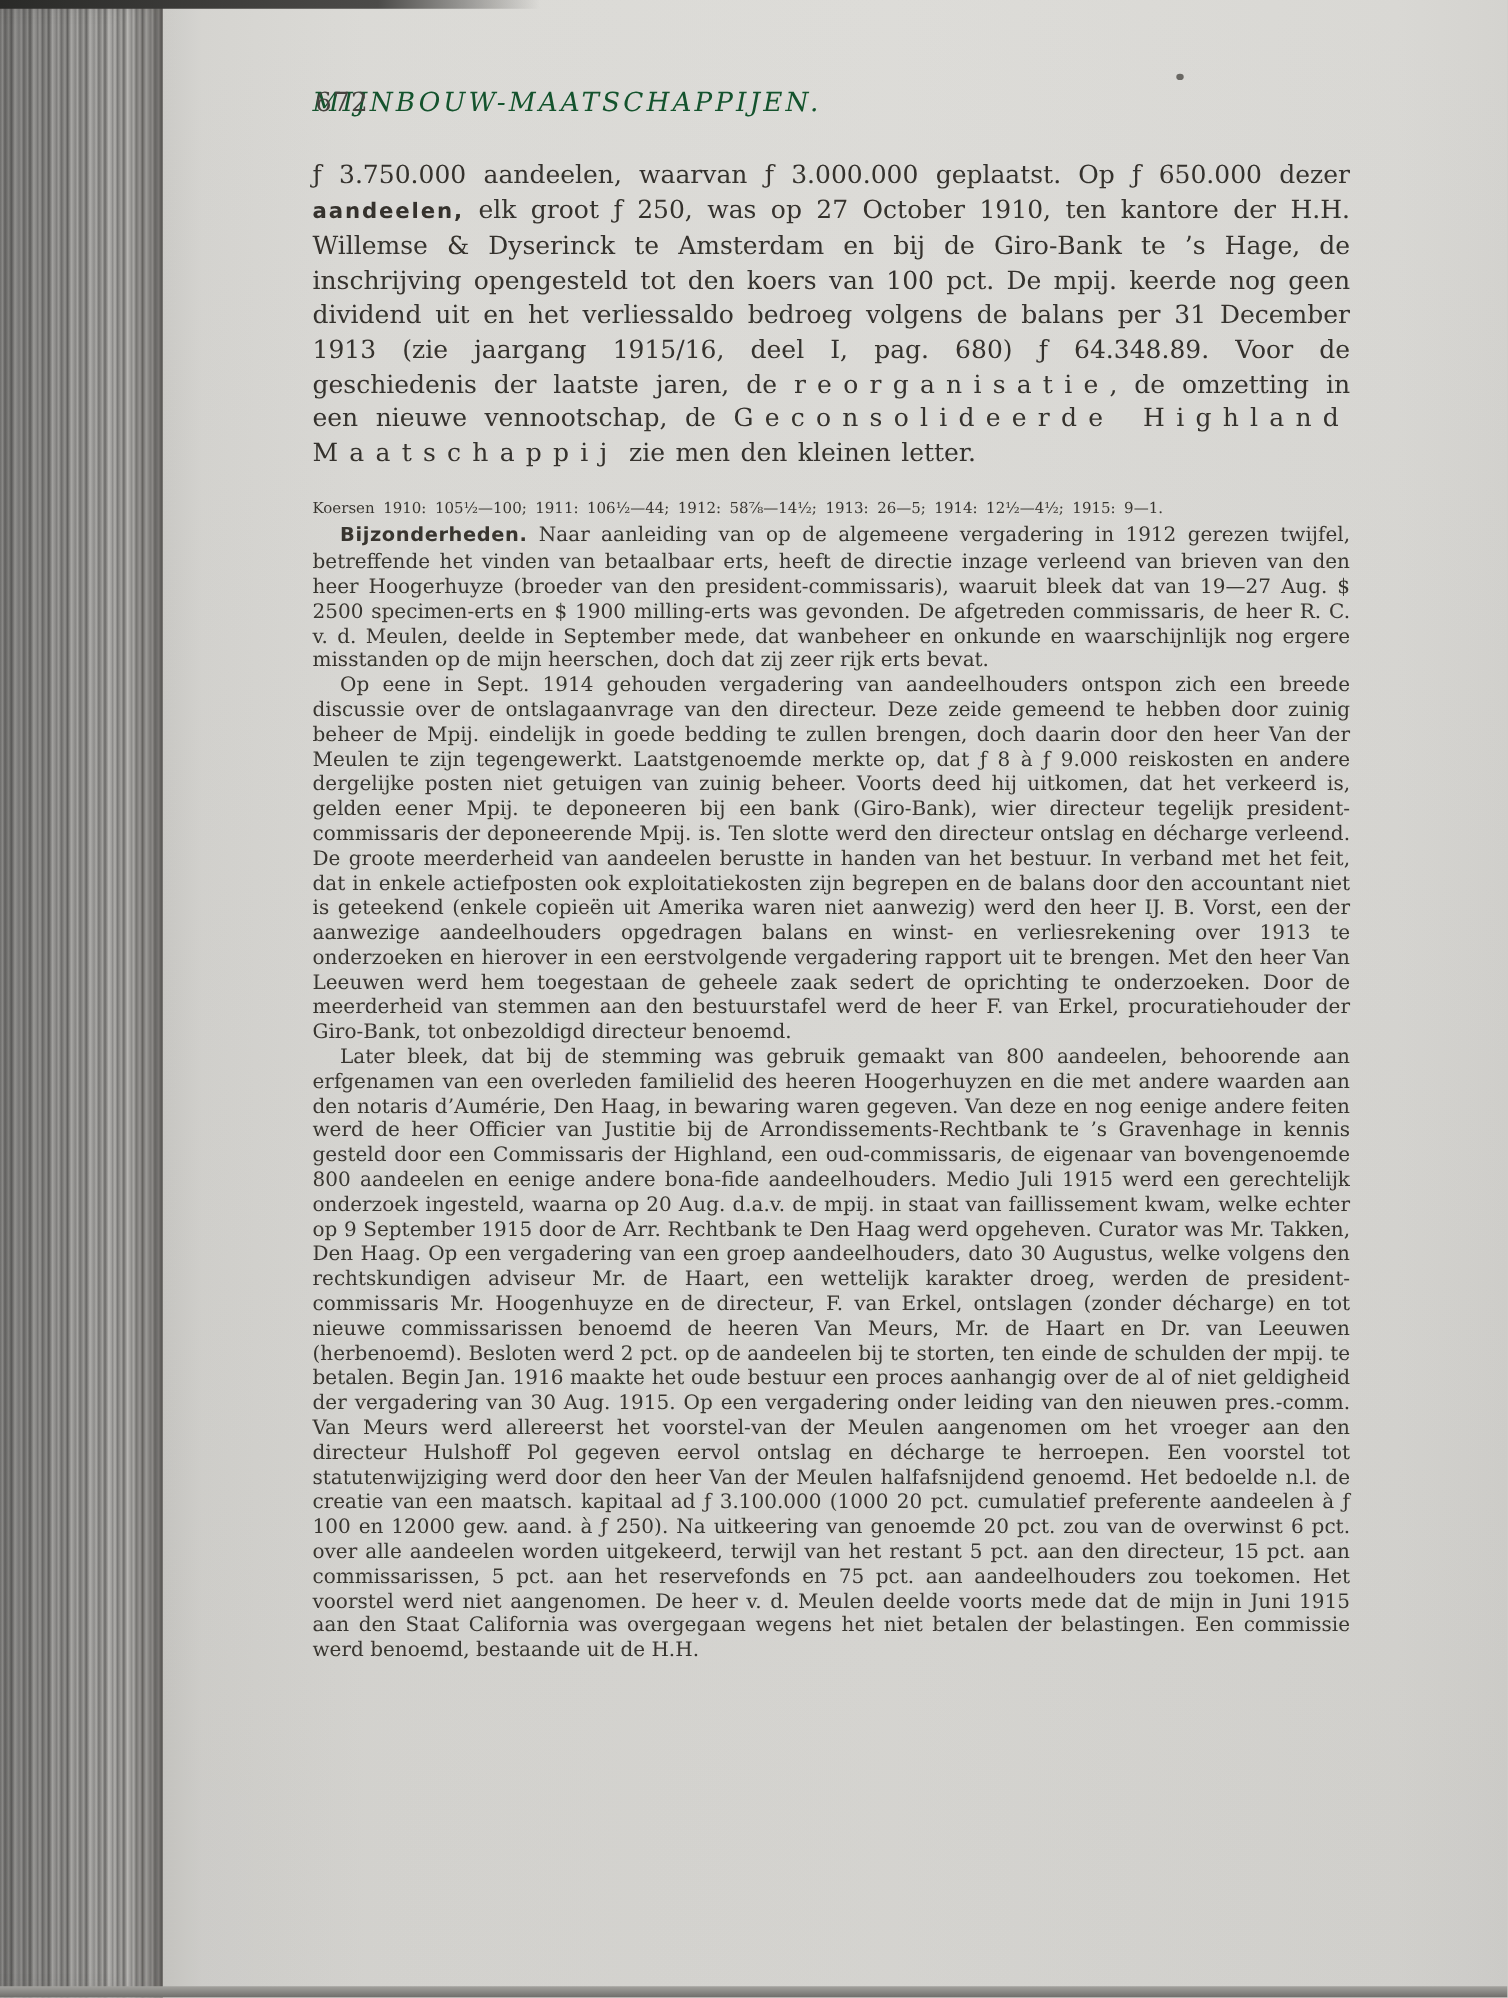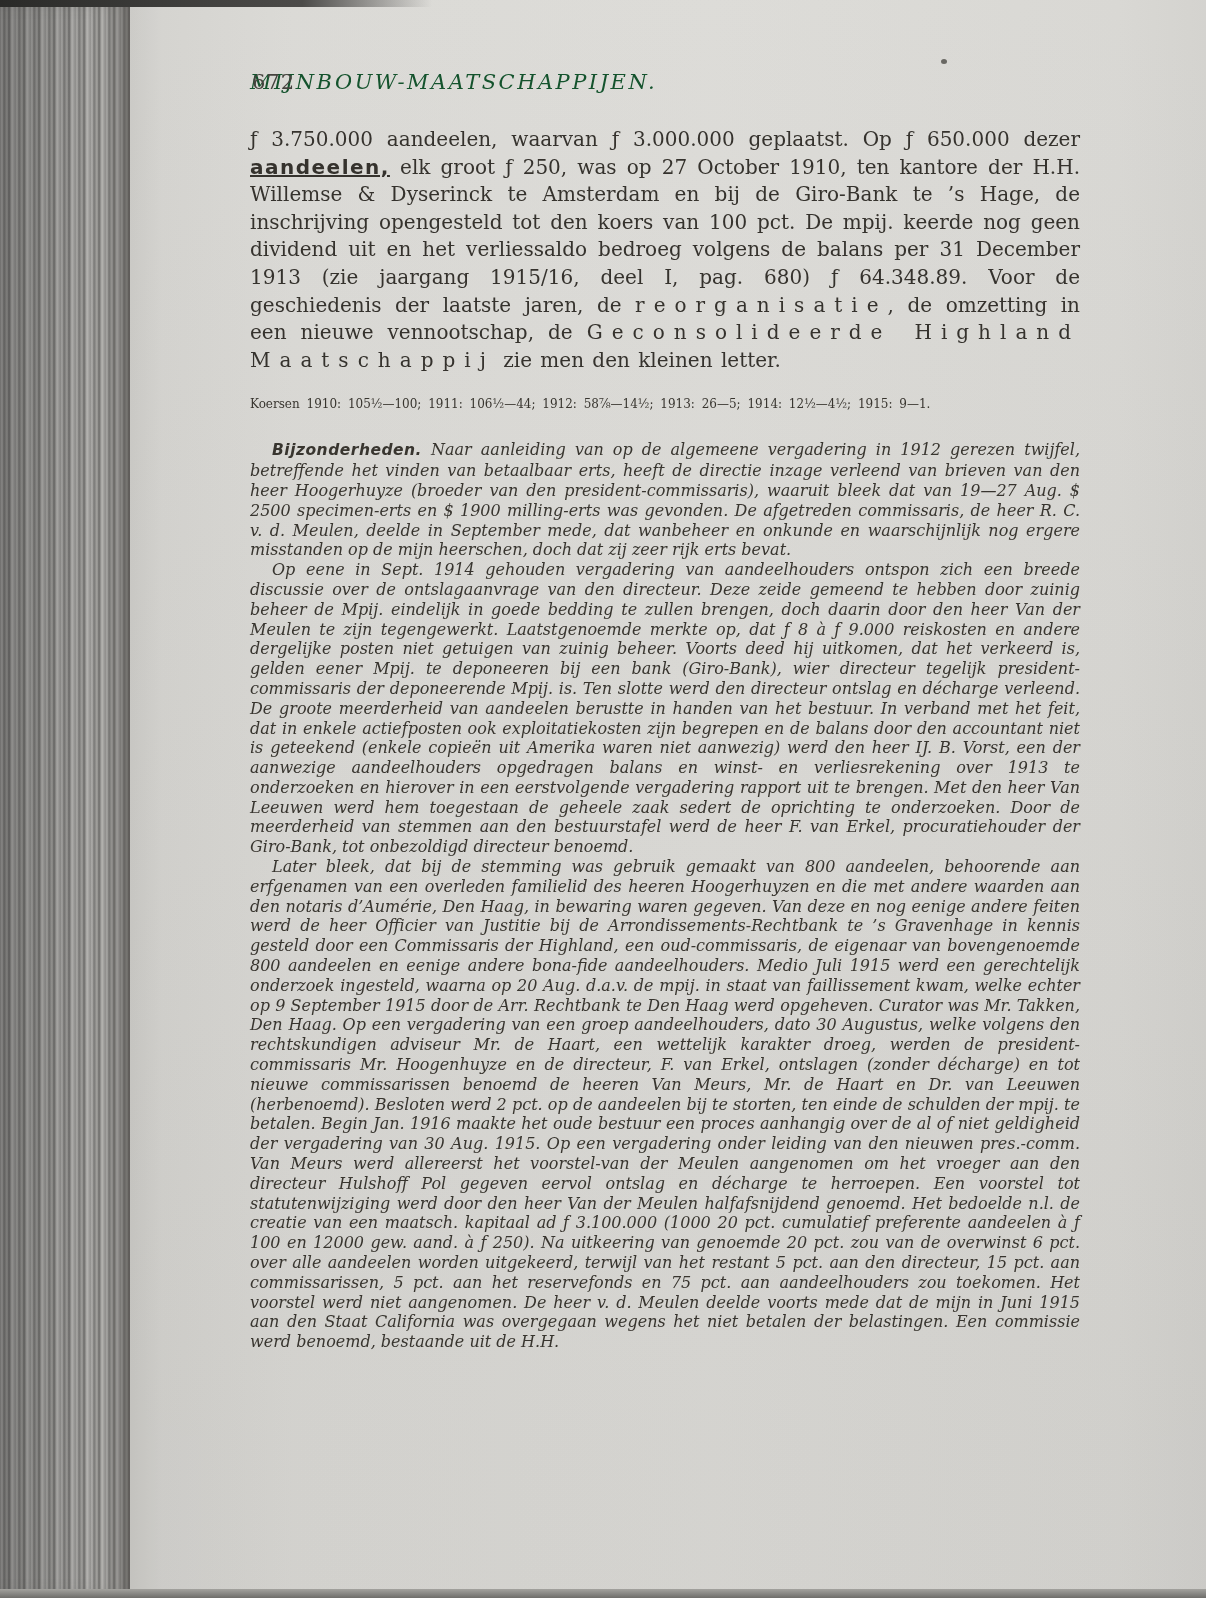--- a/index.html
+++ b/index.html
@@ -62,32 +62,32 @@
   }
 
   .intro {
     margin-top: 26px;
     font-size: 20px; line-height: 27.6px;
     text-align: justify; word-spacing: 2px;
     color: #35322d;
   }
   .seg-boldlead {
     font-family: "DejaVu Sans", "Liberation Sans", sans-serif;
-    font-weight: bold; font-size: 20px; letter-spacing: 1.5px; text-decoration: underline;
+    font-weight: bold; font-size: 17px; letter-spacing: 1.5px;
   }
   .seg-spaced { letter-spacing: 0.45em; }
 
   .koersen {
     margin-top: 12px;
     font-size: 12px; line-height: 20px;
     white-space: nowrap; color: #38352f;
     word-spacing: 3px;
   }
 
-  .bijz { margin-top: 26px; font-style: italic; }
+  .bijz { margin-top: 2px; }
   .bijz p {
     margin: 0; font-size: 16px; line-height: 19.8px;
     text-align: justify; color: #38352f;
   }
   .bijz p.indent { text-indent: 22px; }
   .seg-bold {
     font-family: "DejaVu Sans", "Liberation Sans", sans-serif;
     font-weight: bold; font-size: 15.5px; letter-spacing: 0.5px;
   }
 </style>

